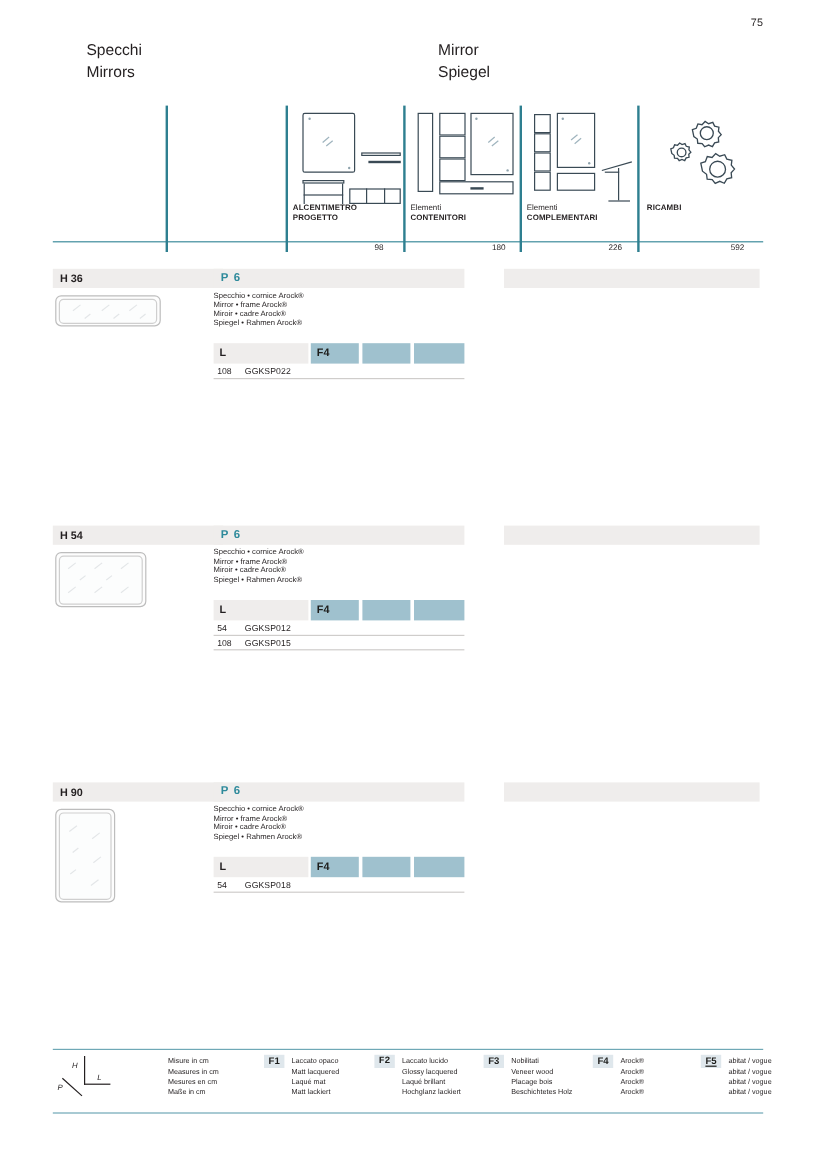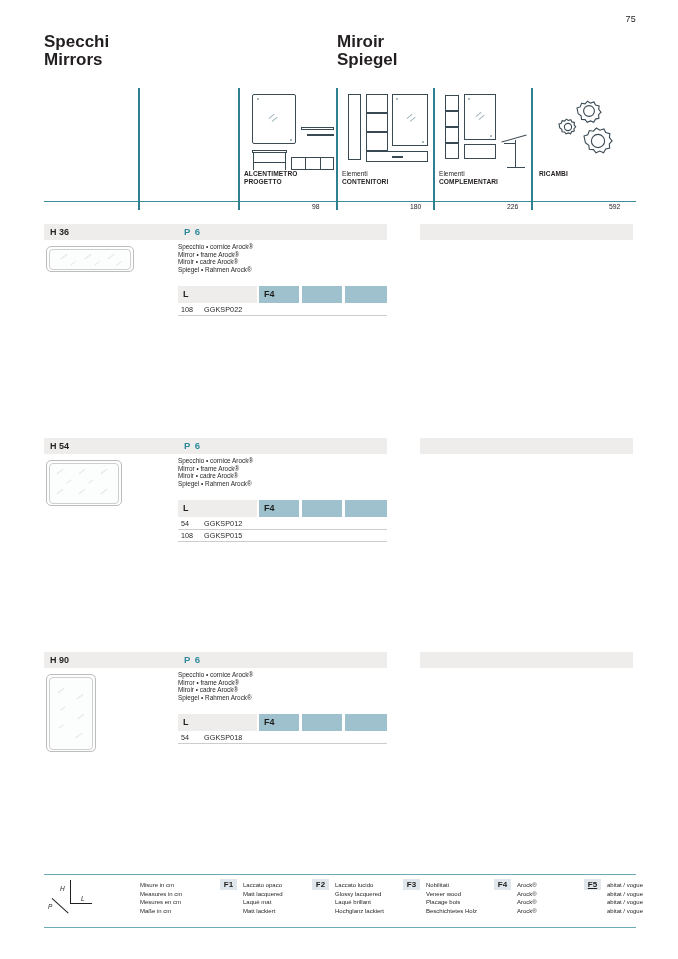--- a/index.html
+++ b/index.html
@@ -10,21 +10,21 @@
   }
   .page{position:absolute;left:0;top:0;width:678px;height:959px;}
 
   
   .page-number{
     position:absolute;right:42px;top:14px;
     font-size:9px;color:#231f20;letter-spacing:.2px;
   }
 
   
-  .title-block{position:absolute;font-weight:bold;font-size:17px;line-height:18px;color:#231f20;}
+  .title-block{position:absolute;font-weight:normal;font-size:13px;line-height:18px;color:#231f20;margin-left:28px;}
   .title-left{left:44px;top:33px;}
   .title-mid{left:337px;top:33px;}
   .title-block div{white-space:nowrap;}
 
   
   .navbar{position:absolute;left:44px;top:88px;width:592px;height:118px;}
   .nav-hline{
     position:absolute;left:0;top:113px;width:592px;height:1px;background:#3d8c9c;
   }
   .nav-vline{position:absolute;top:0;width:1.5px;height:122px;background:#2e7f90;}
@@ -104,21 +104,21 @@
 
 <div class="page">
 
   <div class="page-number">75</div>
 
   <div class="title-block title-left">
     <div>Specchi</div>
     <div>Mirrors</div>
   </div>
   <div class="title-block title-mid">
-    <div>Miroir</div>
+    <div>Mirror</div>
     <div>Spiegel</div>
   </div>
 
   <div class="navbar">
     <div class="nav-hline"></div>
 
     <div class="nav-vline" style="left:94px;"></div>
     <div class="nav-vline" style="left:194px;"></div>
     <div class="nav-vline" style="left:292px;"></div>
     <div class="nav-vline" style="left:389px;"></div>

